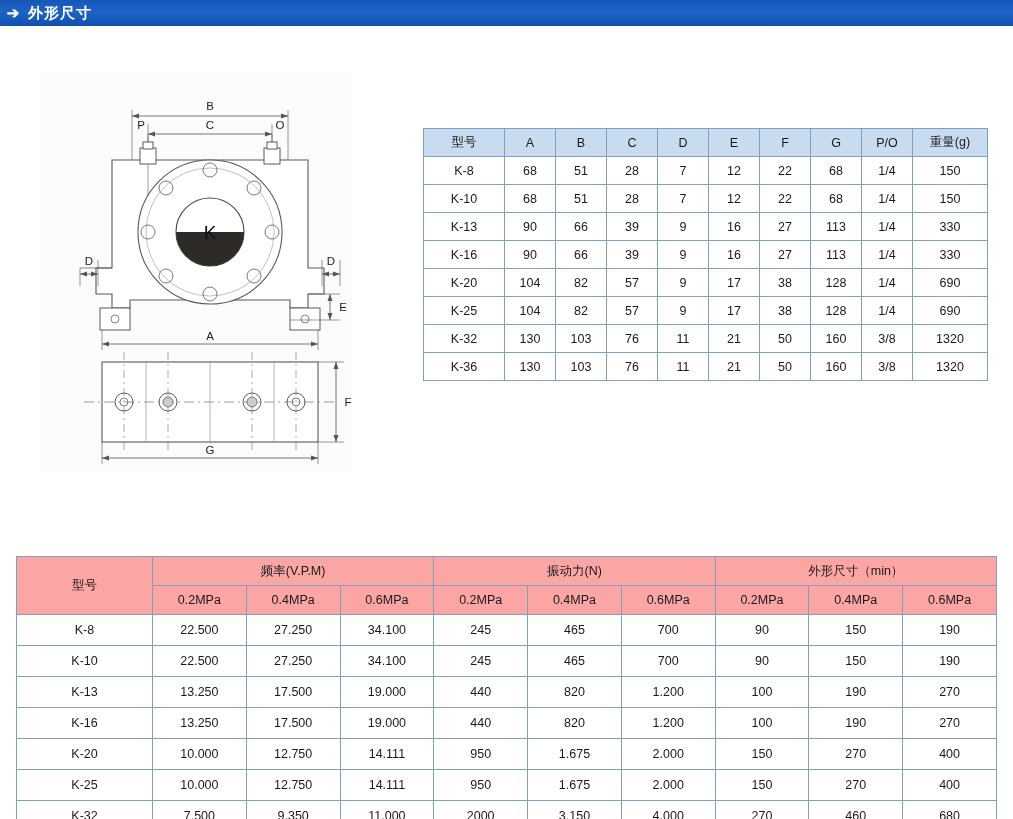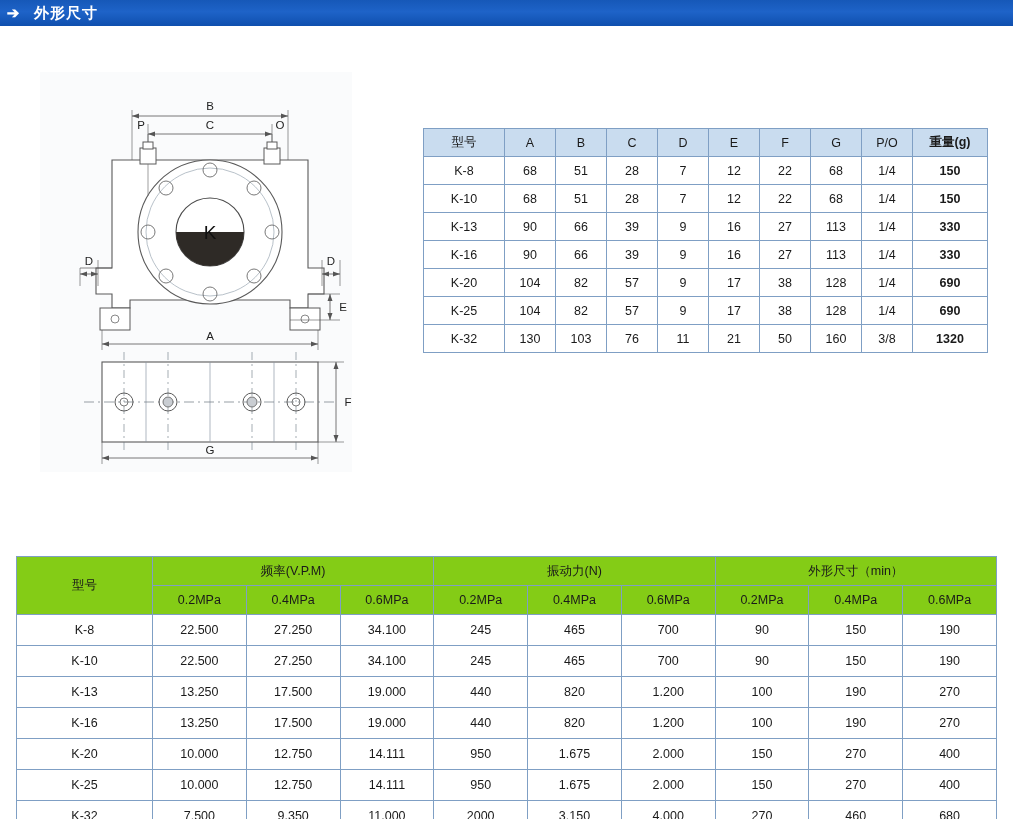--- a/index.html
+++ b/index.html
@@ -36,21 +36,21 @@
     justify-content: center;
     color: #ffffff;
     font-size: 15px;
     font-weight: bold;
   }
   .header-title {
     color: #ffffff;
     font-size: 15px;
     font-weight: bold;
     letter-spacing: 1px;
-    margin-left: 8px;
+    margin-left: 2px;
   }
 
   
   .drawing-panel {
     position: absolute;
     left: 40px;
     top: 72px;
     width: 312px;
     height: 400px;
     background: #fafbfc;
@@ -90,21 +90,20 @@
     width: 78px;
   }
   table.dim-table td.col, table.dim-table th.col {
     width: 48px;
   }
   table.dim-table td.po, table.dim-table th.po {
     width: 48px;
   }
   table.dim-table td.wt, table.dim-table th.wt {
     width: 72px;
-    font-weight: bold;
   }
 
   
   .perf-table-wrap {
     position: absolute;
     left: 16px;
     top: 556px;
   }
   table.perf-table {
     border-collapse: collapse;
@@ -112,21 +111,21 @@
     width: 981px;
   }
   table.perf-table th, table.perf-table td {
     border: 1px solid #7f9fc4;
     text-align: center;
     vertical-align: middle;
     font-weight: normal;
     color: #1a1a1a;
   }
   table.perf-table th {
-    background: #84cc16;
+    background: #fca5a5;
     height: 26px;
   }
   table.perf-table th.group-head {
     height: 26px;
   }
   table.perf-table th.model-head {
     width: 133px;
   }
   table.perf-table td {
     height: 28px;
@@ -359,20 +358,32 @@
         <td class="col">130</td>
         <td class="col">103</td>
         <td class="col">76</td>
         <td class="col">11</td>
         <td class="col">21</td>
         <td class="col">50</td>
         <td class="col">160</td>
         <td class="po">3/8</td>
         <td class="wt">1320</td>
       </tr>
+      <tr>
+        <td class="model">K-36</td>
+        <td class="col">130</td>
+        <td class="col">103</td>
+        <td class="col">76</td>
+        <td class="col">11</td>
+        <td class="col">21</td>
+        <td class="col">50</td>
+        <td class="col">160</td>
+        <td class="po">3/8</td>
+        <td class="wt">1320</td>
+      </tr>
     </tbody>
   </table>
 </div>
 
 <div class="perf-table-wrap">
   <table class="grid perf-table">
     <thead>
       <tr>
         <th class="model-head" rowspan="2">型号</th>
         <th class="group-head" colspan="3">频率(V.P.M)</th>

